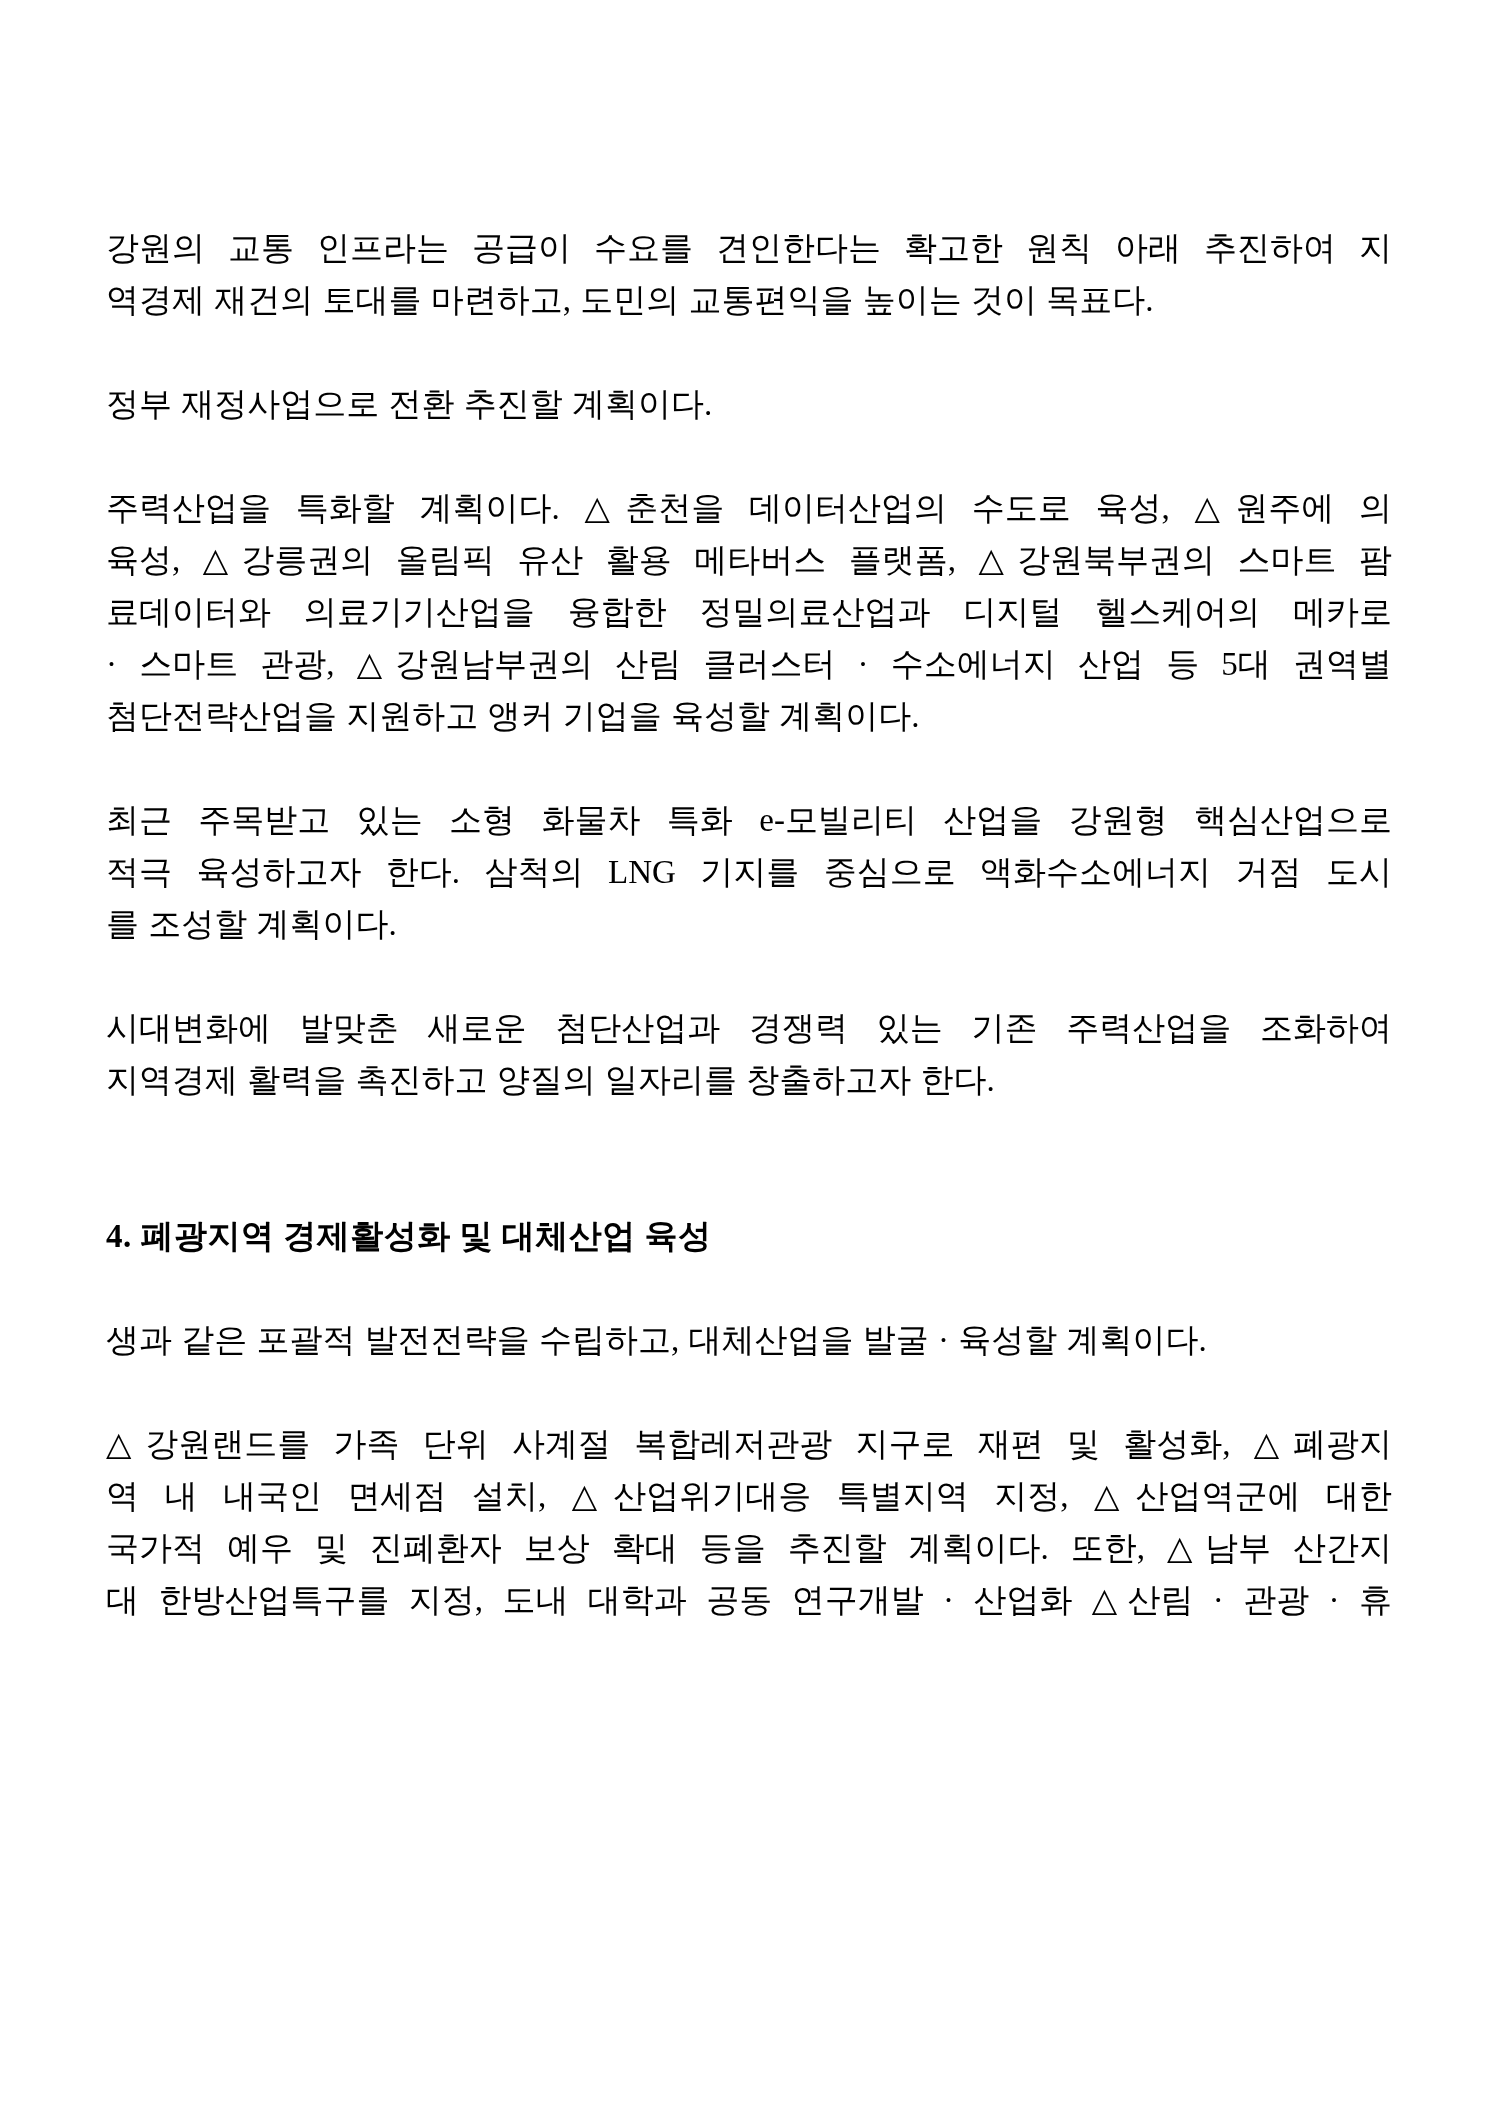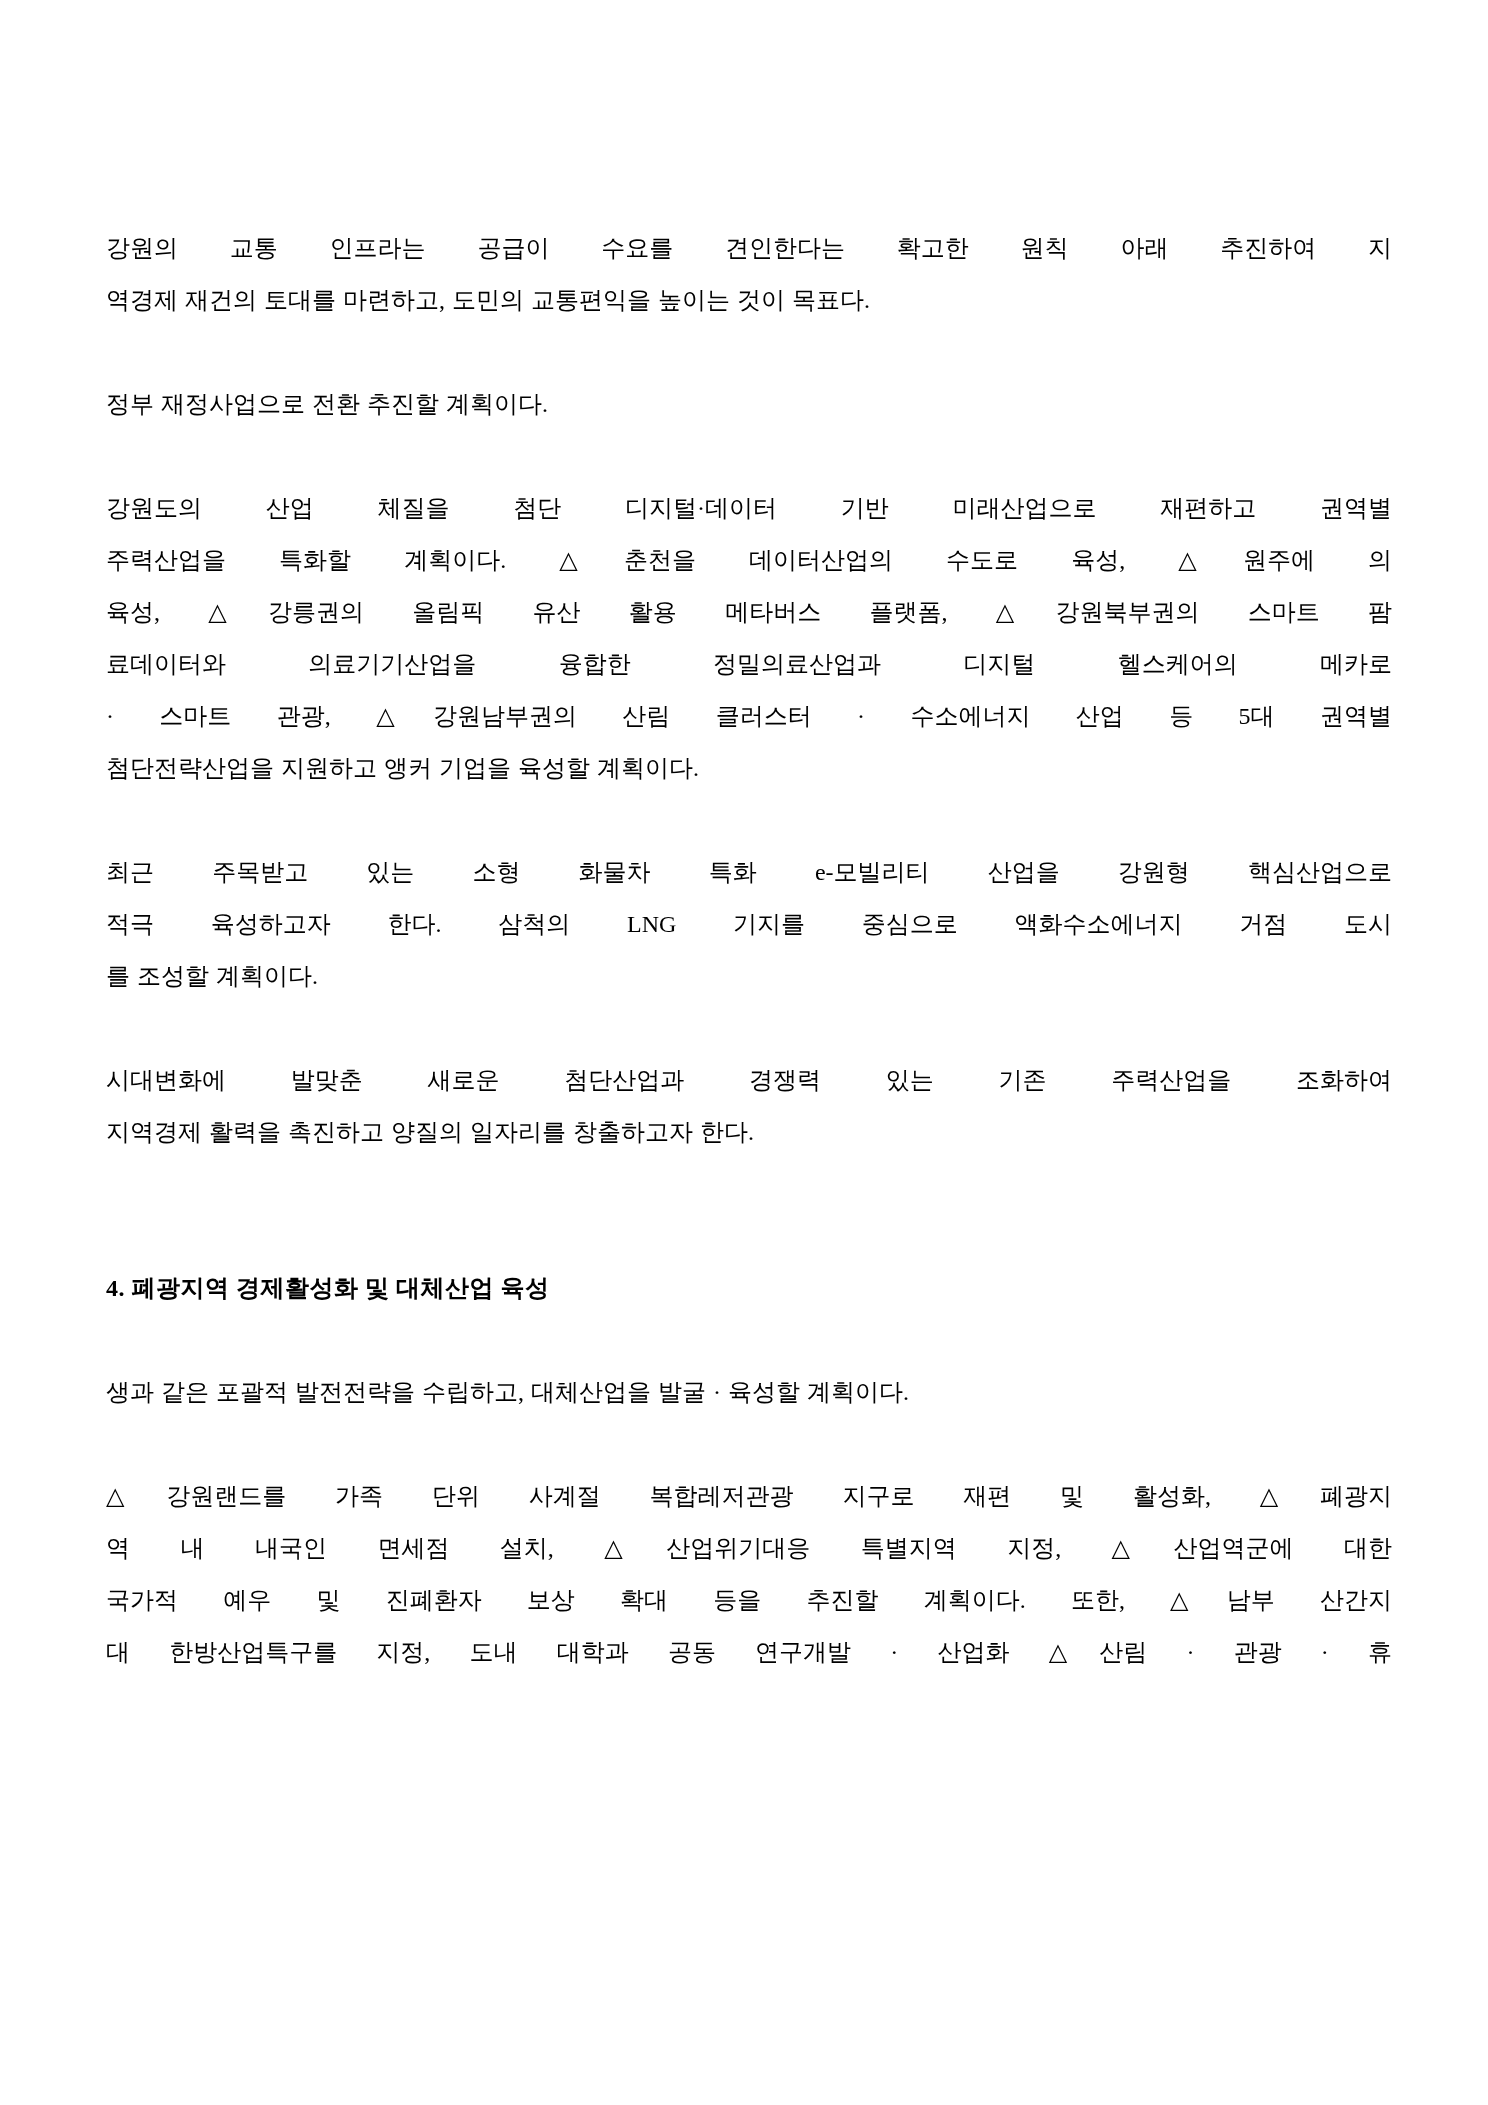--- a/index.html
+++ b/index.html
@@ -5,21 +5,21 @@
   html, body { margin: 0; padding: 0; background: #ffffff; }
 
   .page {
     position: relative;
     width: 1488px;
     height: 2105px;
     box-sizing: border-box;
     background: #ffffff;
     color: #000000;
     font-family: "Liberation Serif", "DejaVu Serif", serif;
-    font-size: 24px;
+    font-size: 33px;
     line-height: 52px;
     padding: 222px 96px 40px 106px;
     overflow: hidden;
   }
 
   .content > :first-child { margin-top: 0; }
 
   .block-paragraph { margin: 52px 0 0 0; }
 
   .block-heading {
@@ -47,21 +47,20 @@
 <div class="page" style="background: rgb(255, 255, 255); color: rgb(0, 0, 0);">
   <div class="content">
       <div class="block-paragraph">
         <div class="text-line">강원의 교통 인프라는 공급이 수요를 견인한다는 확고한 원칙 아래 추진하여 지</div>
         <div class="text-line final">역경제 재건의 토대를 마련하고, 도민의 교통편익을 높이는 것이 목표다.</div>
       </div>
       <div class="block-paragraph">
         <div class="text-line final">정부 재정사업으로 전환 추진할 계획이다.</div>
       </div>
       <div class="block-paragraph">
-        <div class="text-line">강원도의 산업 체질을 첨단 디지털·데이터 기반 미래산업으로 재편하고 권역별</div>
         <div class="text-line">주력산업을 특화할 계획이다. △춘천을 데이터산업의 수도로 육성, △원주에 의</div>
         <div class="text-line">육성, △강릉권의 올림픽 유산 활용 메타버스 플랫폼, △강원북부권의 스마트 팜</div>
         <div class="text-line">료데이터와 의료기기산업을 융합한 정밀의료산업과 디지털 헬스케어의 메카로</div>
         <div class="text-line">· 스마트 관광, △강원남부권의 산림 클러스터 · 수소에너지 산업 등 5대 권역별</div>
         <div class="text-line final">첨단전략산업을 지원하고 앵커 기업을 육성할 계획이다.</div>
       </div>
       <div class="block-paragraph">
         <div class="text-line">최근 주목받고 있는 소형 화물차 특화 e-모빌리티 산업을 강원형 핵심산업으로</div>
         <div class="text-line">적극 육성하고자 한다. 삼척의 LNG 기지를 중심으로 액화수소에너지 거점 도시</div>
         <div class="text-line final">를 조성할 계획이다.</div>

